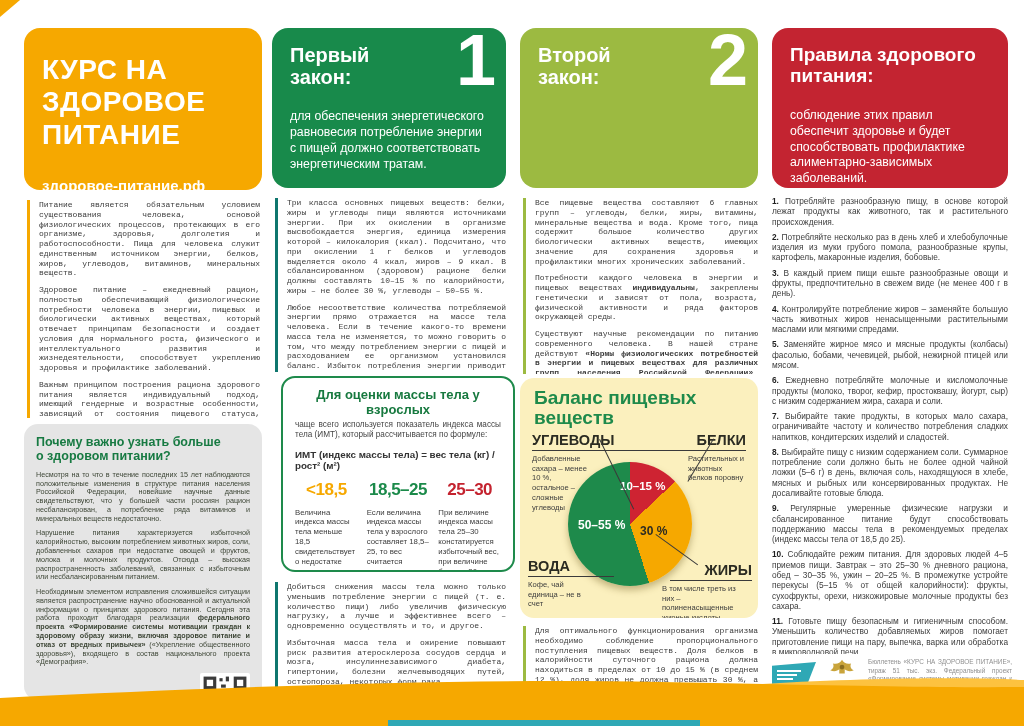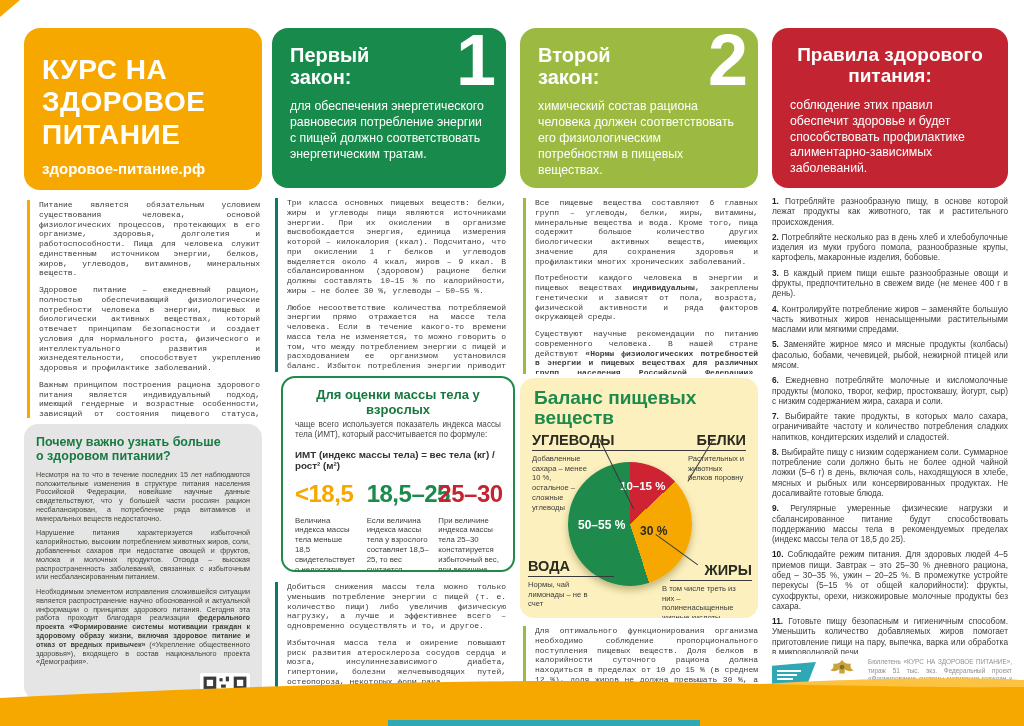--- a/index.html
+++ b/index.html
@@ -7,25 +7,25 @@
   .page{position:relative;width:1024px;height:726px;background:#fff;overflow:hidden;}
   
   .corner{position:absolute;left:0;top:0;width:20px;height:17px;background:#F6A800;clip-path:polygon(0 0,100% 0,0 100%);}
   
   .cbox{position:absolute;border-radius:16px;color:#fff;padding:16px 18px;box-sizing:border-box;}
   .hdr-box{background:#F6A800;}
   .law1-box{background:#188A4B;}
   .law2-box{background:#9CBA41;}
   .rules-box{background:#C32431;}
   .poster-title{font-size:28px;font-weight:700;line-height:1.16;white-space:pre-line;margin:10px 0 0;letter-spacing:.5px;}
-  .site{font-size:15px;font-weight:700;margin-top:9px;}
+  .site{font-size:15px;font-weight:700;margin-top:26px;}
   .law-title{font-size:20px;font-weight:700;line-height:1.1;white-space:pre-line;margin:0;}
-  .law-lead{font-size:12.3px;line-height:1.3;margin-top:11px;}
+  .law-lead{font-size:12.3px;line-height:1.3;margin-top:21px;}
   .law-num{position:absolute;top:-4px;right:10px;font-size:72px;font-weight:800;color:#fff;line-height:1;}
-  .rules-title{font-size:19px;font-weight:700;line-height:1.12;white-space:pre-line;margin:0;text-align:center;}
+  .rules-title{font-size:19px;font-weight:700;line-height:1.12;white-space:pre-line;margin:0;}
   
   .tblock{position:absolute;box-sizing:border-box;padding-left:9px;font-size:8px;line-height:1.22;color:#3c3c3c;text-align:justify;overflow:hidden;font-family:Liberation Mono, monospace;}
   .tblock p{margin:0 0 7px;}
   .tblock p:last-child{margin-bottom:0;}
   .bar-o{border-left:3px solid #F6A800;}
   .bar-g{border-left:3px solid #0f766e;}
   .bar-l{border-left:3px solid #9CBA41;}
   
   .why-box{position:absolute;background:#e5e5e5;border-radius:14px;padding:11px 12px;box-sizing:border-box;color:#3e4a33;overflow:hidden;}
   .why-title{color:#177A42;font-size:12.5px;font-weight:700;line-height:1.15;white-space:pre-line;margin:0 0 7px;}
@@ -33,21 +33,21 @@
   .cta-row{display:flex;justify-content:space-between;align-items:flex-end;gap:8px;margin-top:4px;}
   .cta{font-size:7.6px;font-weight:700;line-height:1.25;color:#2e3a26;white-space:pre-line;}
   .qr{background:#fff;padding:2px;border-radius:2px;flex:0 0 auto;}
   
   .bmi-box{position:absolute;background:#fff;border:2px solid #1E8A4B;border-radius:14px;padding:9px 12px;box-sizing:border-box;overflow:hidden;}
   .bmi-title{text-align:center;color:#17793F;font-weight:700;font-size:13px;margin:0 0 3px;}
   .bmi-sub{font-size:8.2px;color:#454545;line-height:1.25;text-align:justify;margin:0;}
   .bmi-formula{font-size:9.8px;font-weight:700;color:#333;margin:8px 0 9px;}
   .bmi-row{display:flex;gap:9px;}
   .bmi-col{flex:1;min-width:0;}
-  .bmi-val{font-size:24px;font-weight:800;letter-spacing:-.5px;white-space:nowrap;}
+  .bmi-val{font-size:17px;font-weight:800;letter-spacing:-.5px;white-space:nowrap;text-align:center;}
   .bmi-desc{font-size:7.8px;line-height:1.28;color:#3c3c3c;margin-top:8px;}
   
   .balance-box{position:absolute;background:#FBF0BE;border-radius:14px;box-sizing:border-box;overflow:hidden;}
   .balance-title{position:absolute;left:14px;top:10px;width:180px;color:#1E8A4B;font-weight:800;font-size:19px;line-height:1.05;}
   .bal-label{position:absolute;font-weight:800;font-size:14.5px;color:#2b2b22;border-bottom:1.5px solid #3a3a3a;padding-bottom:2px;}
   .bal-note{position:absolute;font-size:7.6px;line-height:1.28;color:#3c3c3c;}
   .pie{position:absolute;border-radius:50%;box-shadow:0 4px 7px rgba(110,90,30,.4);}
   .slice-label{position:absolute;font-weight:800;font-size:12px;}
   .connector{position:absolute;height:1.2px;background:#3a3a3a;transform-origin:0 0;}
   
@@ -160,21 +160,20 @@
   </div>
 
   <div class="tblock bar-g" style="left:275px;top:582px;width:231px;max-height:112px;">
     <p>Добиться снижения массы тела можно только уменьшив потребление энергии с пищей (т. е. количество пищи) либо увеличив физическую нагрузку, а лучше и эффективнее всего – одновременно осуществлять и то, и другое.</p>
     <p>Избыточная масса тела и ожирение повышают риск развития атеросклероза сосудов сердца и мозга, инсулиннезависимого диабета, гипертонии, болезни желчевыводящих путей, остеопороза, некоторых форм рака.</p>
   </div>
 
   <div class="cbox law2-box" style="left:520px;top:28px;width:238px;height:160px;">
     <h2 class="law-title">Второй
 закон:</h2>
-    <div class="law-lead">химический состав рациона человека должен соответствовать его физиологическим потребностям в пищевых веществах.</div>
     <div class="law-num">2</div>
   </div>
 
   <div class="tblock bar-l" style="left:523px;top:198px;width:235px;max-height:176px;">
     <p>Все пищевые вещества составляют 6 главных групп – углеводы, белки, жиры, витамины, минеральные вещества и вода. Кроме того, пища содержит большое количество других биологически активных веществ, имеющих значение для сохранения здоровья и профилактики многих хронических заболеваний.</p>
     <p><span>Потребности каждого человека в энергии и пищевых веществах </span><b>индивидуальны</b><span>, закреплены генетически и зависят от пола, возраста, физической активности и ряда факторов окружающей среды.</span></p>
     <p><span>Существуют научные рекомендации по питанию современного человека. В нашей стране действуют </span><b>«Нормы физиологических потребностей в энергии и пищевых веществах для различных групп населения Российской Федерации»</b><span>. Рекомендации содержат величину потребности для каждого пищевого вещества, необходимого человеку.</span></p>
   </div>
 
   <div class="balance-box" style="left:520px;top:378px;width:238px;height:240px;">
@@ -189,21 +188,21 @@
     <div class="pie" style="left: 48px; top: 84px; width: 124px; height: 124px; background: conic-gradient(rgb(206, 35, 50) 0%, rgb(206, 35, 50) 13%, rgb(246, 168, 0) 13%, rgb(246, 168, 0) 45%, rgb(30, 138, 75) 45%, rgb(30, 138, 75) 100%);"></div>
     <div class="slice-label" style="left:100px;top:102px;color:#fff;font-size:11.5px;">10–15 %</div>
     <div class="slice-label" style="left:120px;top:146px;color:#2b2b22;text-align:center;">30 %</div>
     <div class="slice-label" style="left:58px;top:140px;color:#fff;">50–55 %</div>
 
     <div class="connector" style="left:80px;top:61px;width:78px;transform:rotate(64deg);"></div>
     <div class="connector" style="left:194px;top:61px;width:50px;transform:rotate(121deg);"></div>
     <div class="connector" style="left:136px;top:156px;width:52px;transform:rotate(36deg);"></div>
 
     <div class="bal-label" style="left:8px;top:180px;width:86px;">ВОДА</div>
-    <div class="bal-note" style="left:8px;top:202px;width:62px;">Нормы, чай лимонады – не в счет</div>
+    <div class="bal-note" style="left:8px;top:202px;width:62px;">Кофе, чай единица – не в счет</div>
 
     <div class="bal-label" style="left:150px;top:184px;width:82px;text-align:right;">ЖИРЫ</div>
     <div class="bal-note" style="left:142px;top:206px;width:88px;">В том числе треть из них – полиненасыщенные жирные кислоты</div>
   </div>
 
   <div class="tblock bar-l" style="left:523px;top:626px;width:235px;max-height:66px;">
     <p>Для оптимального функционирования организма необходимо соблюдение пропорционального поступления пищевых веществ. Доля белков в калорийности суточного рациона должна находиться в пределах от 10 до 15 % (в среднем 12 %), доля жиров не должна превышать 30 %, а доля углеводов составлять от 50 до 55 % (в среднем 53 %)</p>
   </div>
 
   <div class="cbox rules-box" style="left:772px;top:28px;width:236px;height:160px;">

